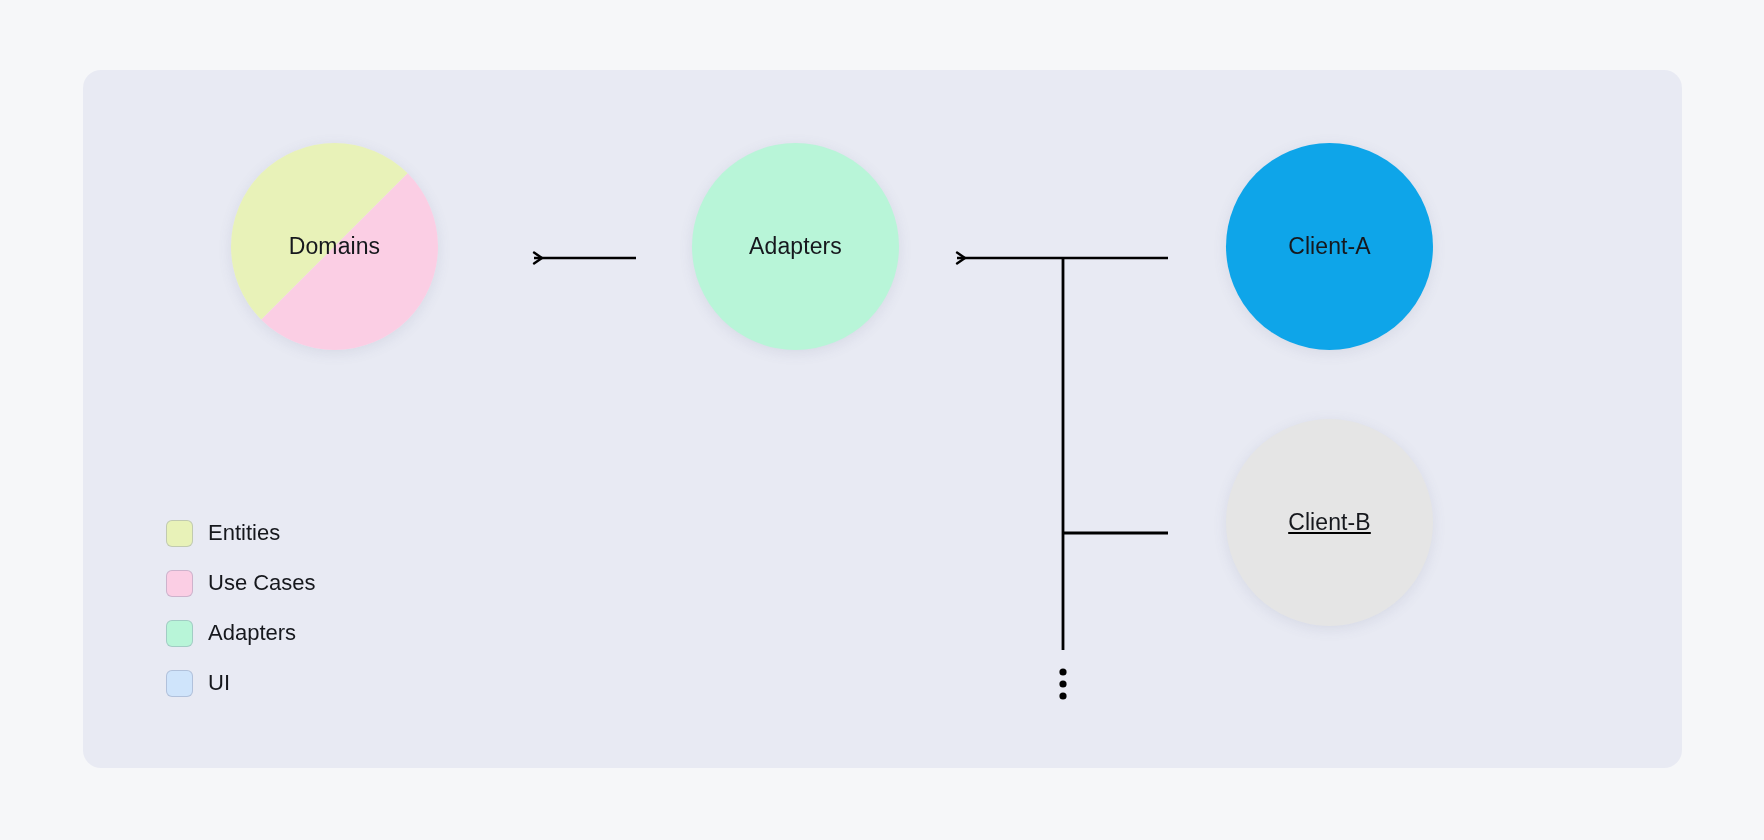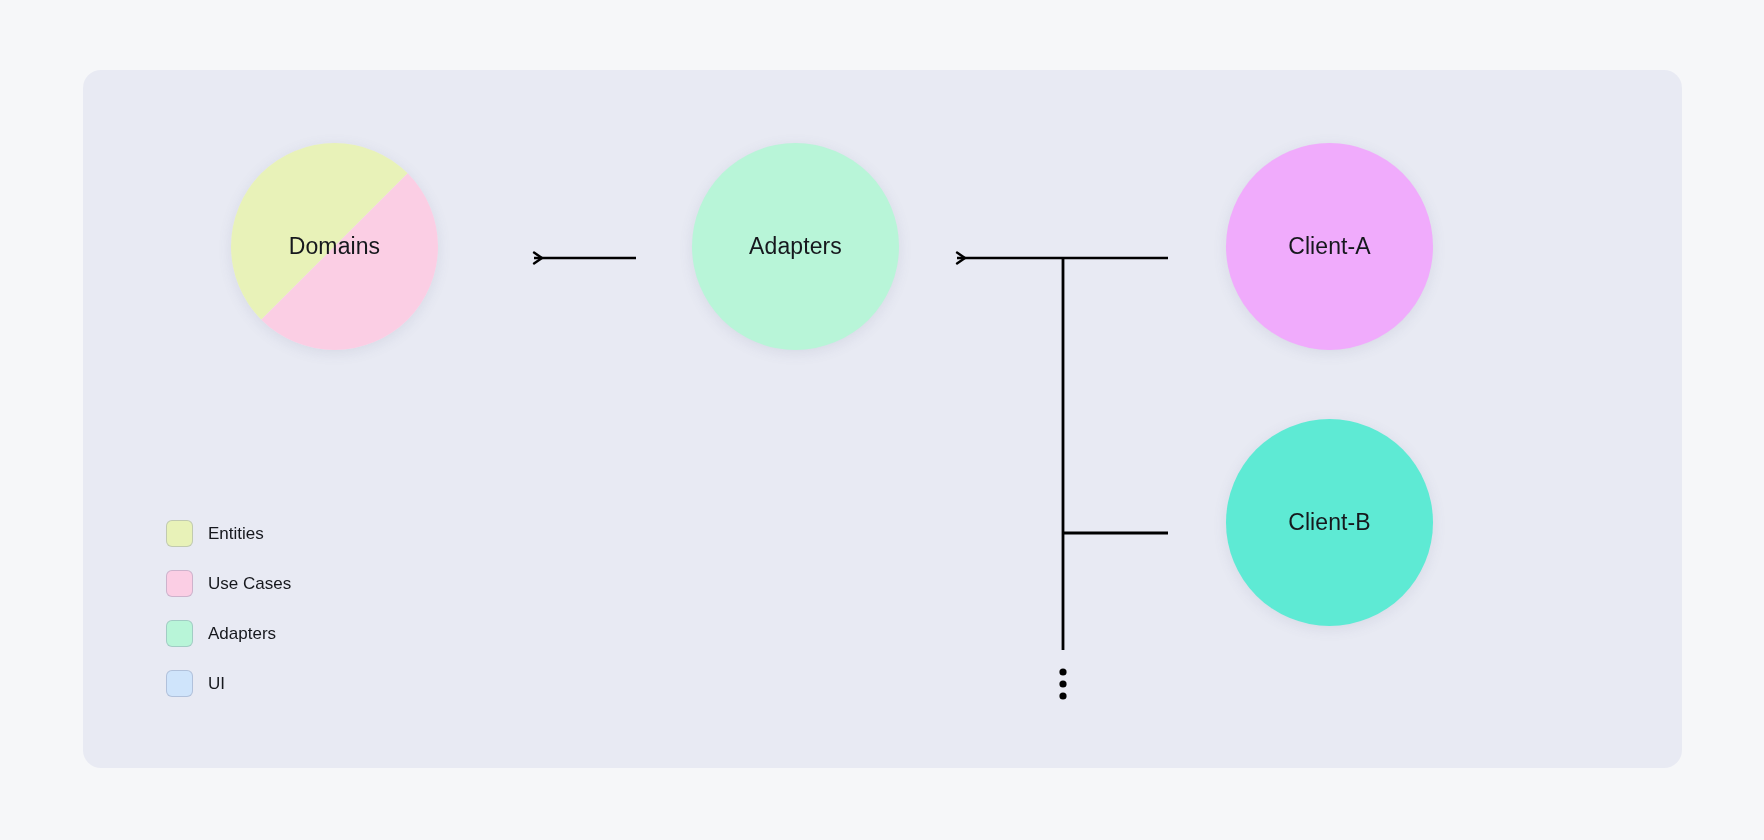--- a/index.html
+++ b/index.html
@@ -101,21 +101,21 @@
   }
   .legend-swatch {
     width: 27px;
     height: 27px;
     border-radius: 6px;
     border: 1px solid rgba(120, 130, 160, 0.35);
     box-sizing: border-box;
     flex: none;
   }
   .legend-label {
-    font-size: 17px;
+    font-size: 22px;
     color: #16181d;
     white-space: nowrap;
     line-height: 1;
   }
 </style>
 </head>
 <body style="background: rgb(246, 247, 249);">
 
 <div id="stage">
 
@@ -148,25 +148,25 @@
   <div class="node" id="node-domains" style="--c-a: #e8f2b8; --c-b: #fbcee4;">
     <div class="split-half split-a"></div>
     <div class="split-half split-b"></div>
     <span class="node-label">Domains</span>
   </div>
 
   <div class="node" id="node-adapters" style="background: rgb(184, 245, 216);">
     <span class="node-label">Adapters</span>
   </div>
 
-  <div class="node" id="node-client-a" style="background: #f0abfc; align-items: center;">
+  <div class="node" id="node-client-a" style="background: #0ea5e9; align-items: center;">
     <span class="node-label">Client-A</span>
   </div>
 
-  <div class="node" id="node-client-b" style="background: #5eead4;">
+  <div class="node" id="node-client-b" style="background: #e5e5e5; text-decoration: underline;">
     <span class="node-label">Client-B</span>
   </div>
 
   <div id="legend">
     <div class="legend-row">
       <span class="legend-swatch" style="background:#e8f2b8;"></span>
       <span class="legend-label">Entities</span>
     </div>
     <div class="legend-row">
       <span class="legend-swatch" style="background:#fbcee4;"></span>

